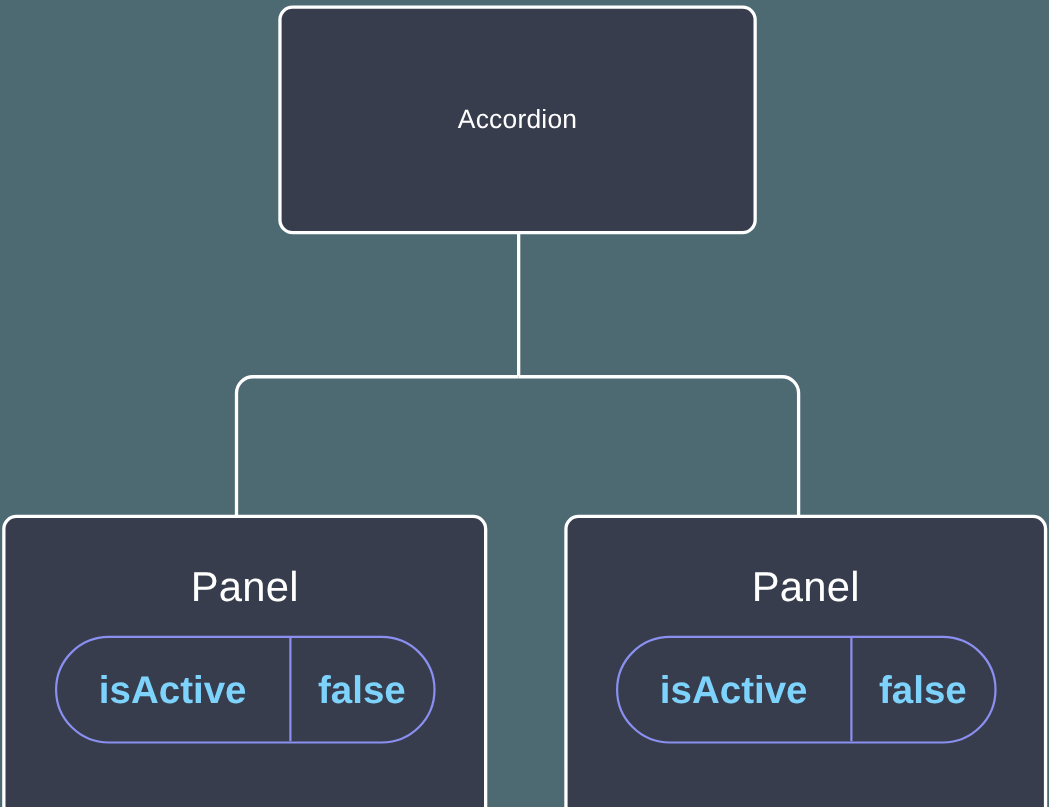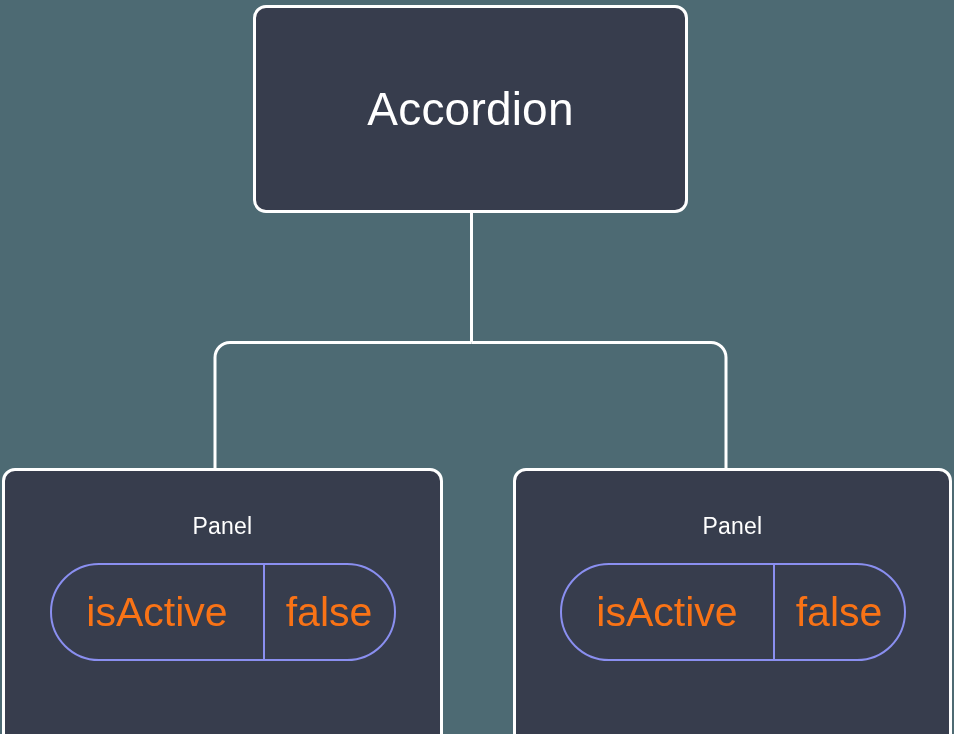--- a/index.html
+++ b/index.html
@@ -53,47 +53,48 @@
     top: 468px;
     width: 441px;
     height: 280px;          
     padding-top: 44px;
   }
   .node-child-left  { left: 2px;   width: 441px; }
   .node-child-right { left: 513px; width: 439px; }
 
   .node-title {
     color: #ffffff;
-    font-size: 23px;
+    font-size: 38px;
     line-height: 1;
     font-weight: 400;
     letter-spacing: 0.2px;
     white-space: nowrap;
   }
-  .node-root .node-title { font-size: 46px; }
+  .node-root .node-title { font-size: 24px; }
 
   
   .prop-pill {
     margin-top: 25px;
     box-sizing: border-box;
     height: 98px;
     border: 2px solid #8a8ff0;
     border-radius: 49px;
     display: flex;
     align-items: stretch;
     overflow: hidden;
   }
   .prop-key, .prop-val {
     display: flex;
     align-items: center;
     justify-content: center;
-    color: #f97316;
-    font-size: 41px;
+    color: #7dd3fc;
+    font-size: 35px;
     line-height: 1;
     white-space: nowrap;
+    font-weight: bold;
   }
   .prop-key {
     width: 211px;
     border-right: 2px solid #8a8ff0;
   }
   .prop-val {
     width: 129px;
   }
 </style>
 </head>

